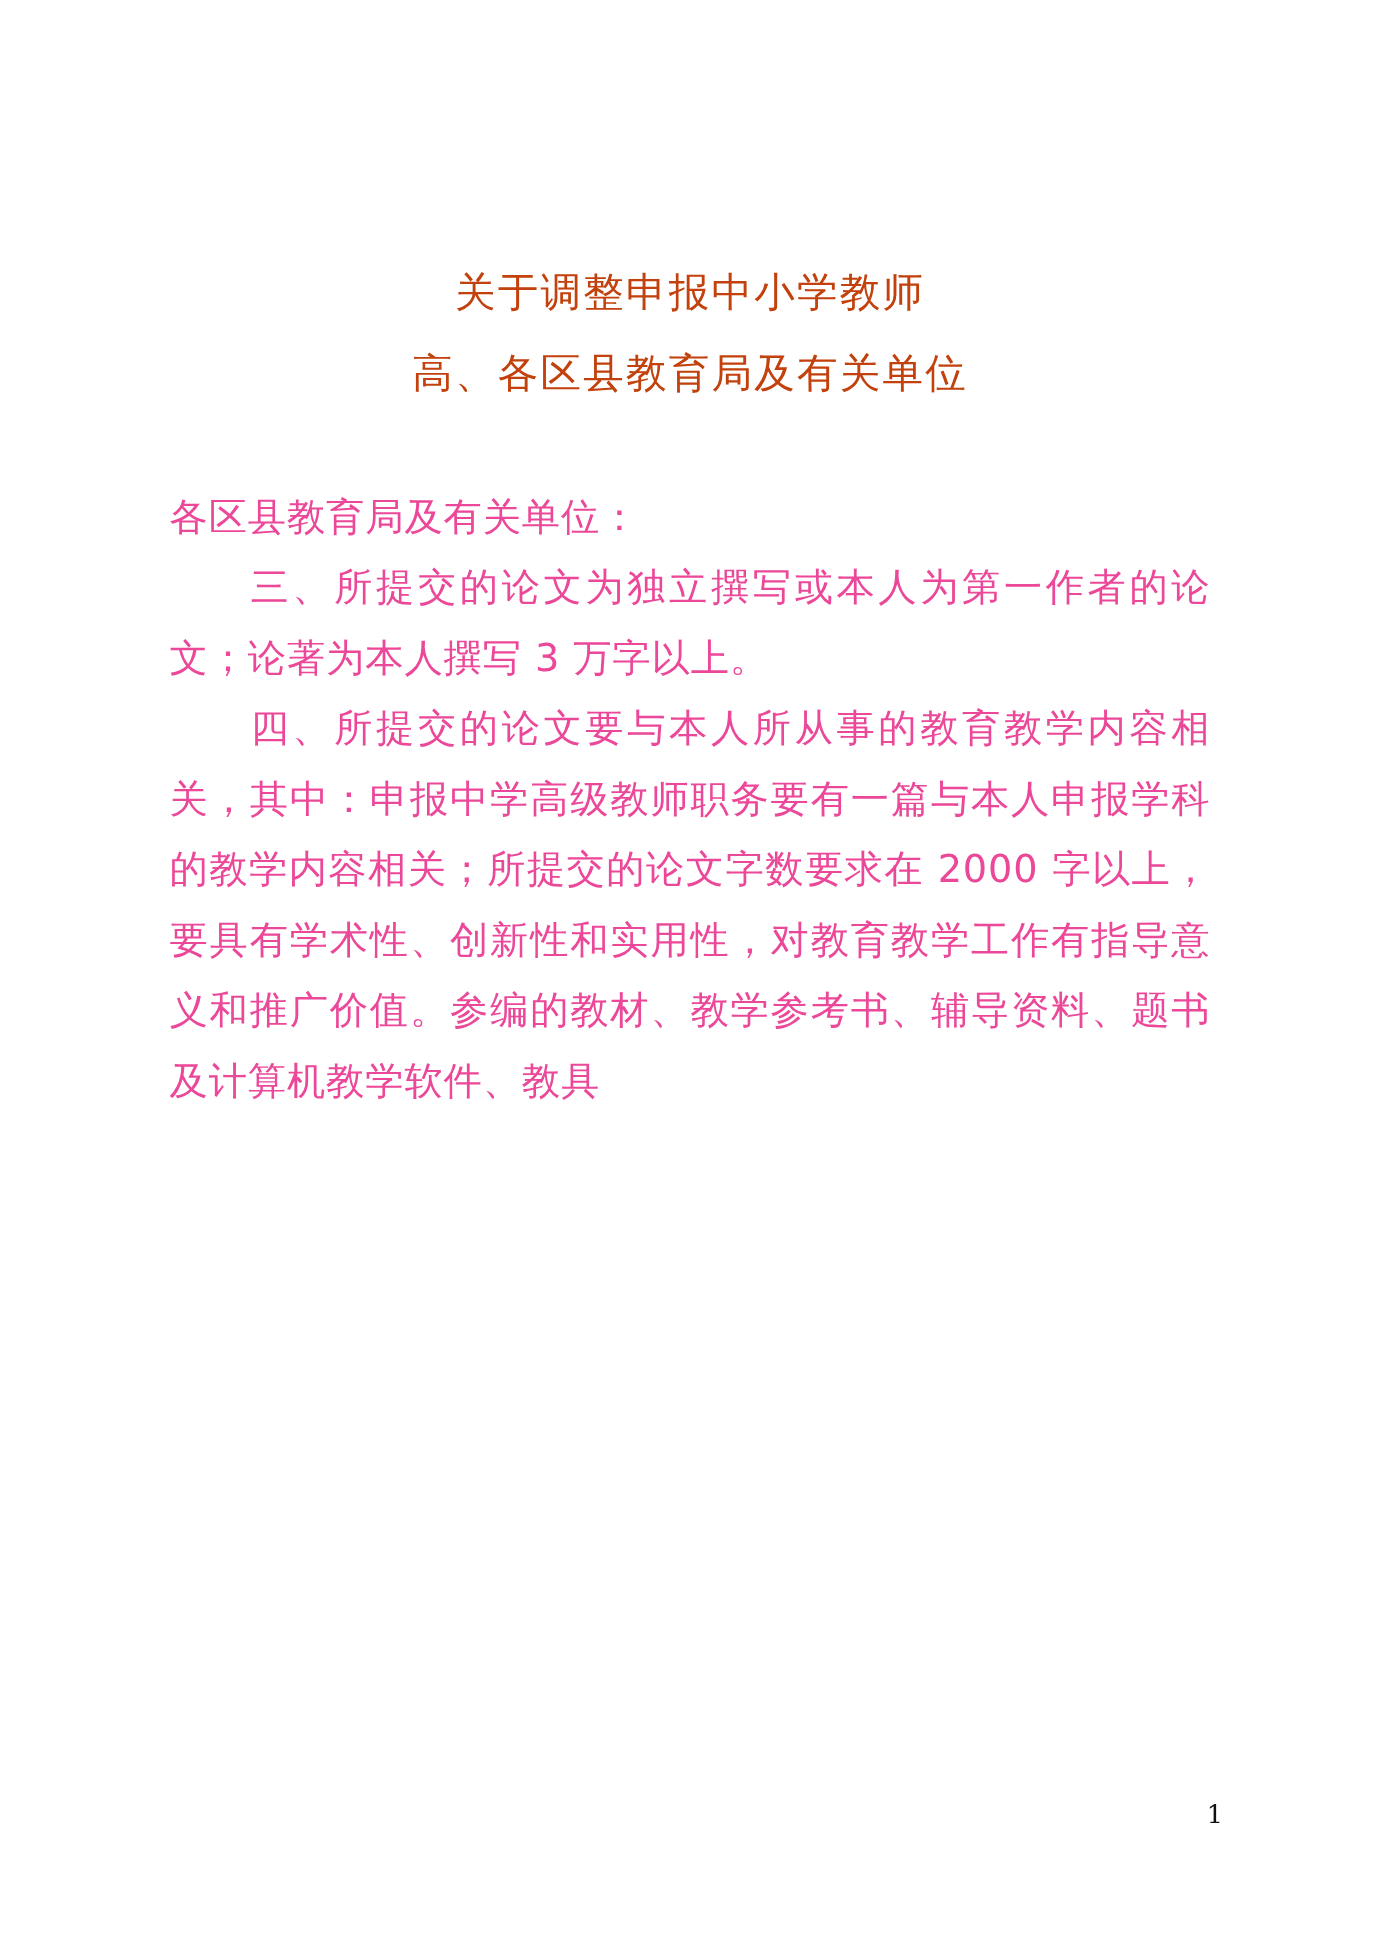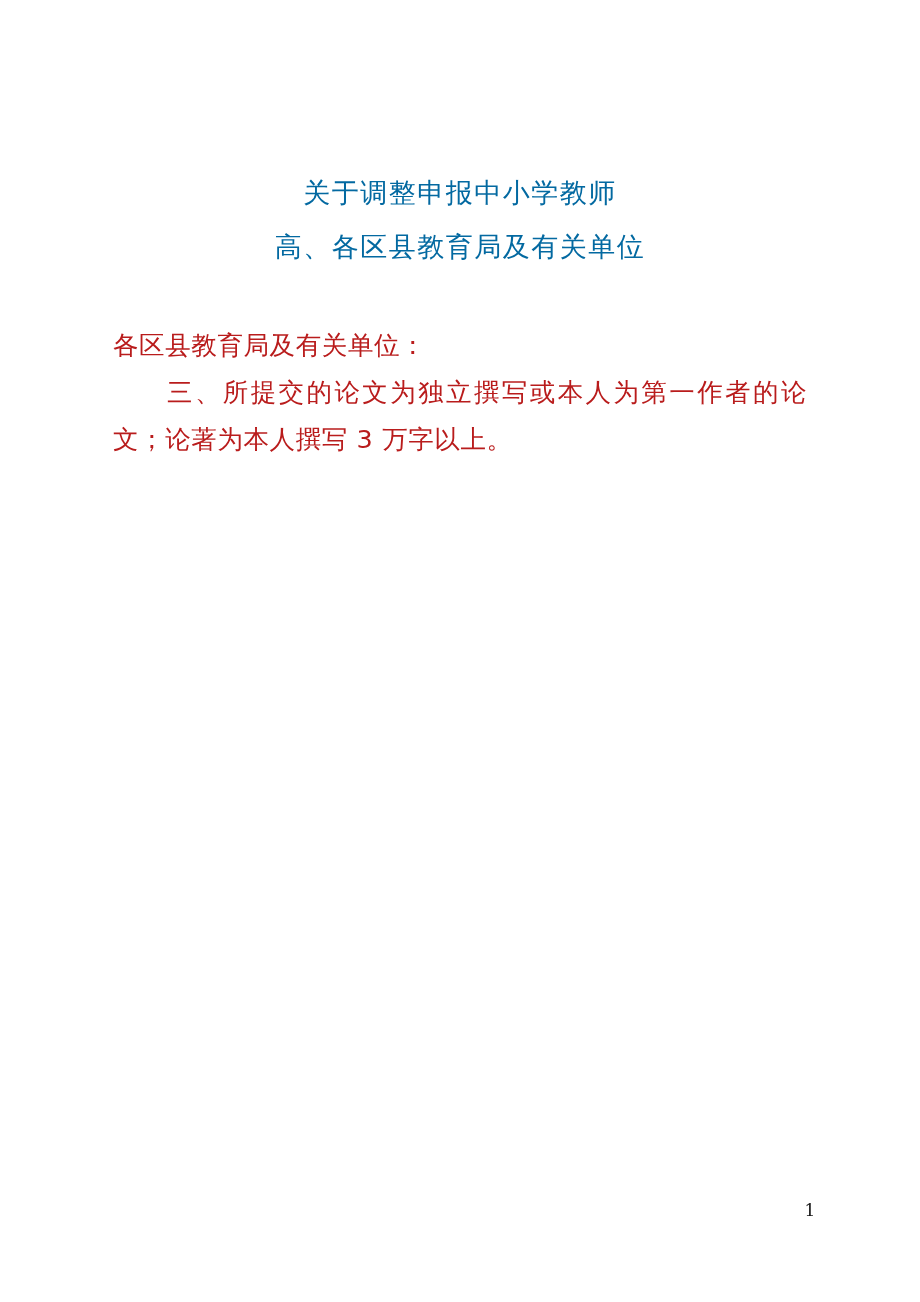--- a/index.html
+++ b/index.html
@@ -22,45 +22,45 @@
   
   .title-block {
     position: absolute;
     left: 0;
     top: 168px;
     width: 920px;
     text-align: center;
   }
 
   .title-line {
-    font-family: Liberation Mono, monospace;
+    font-family: Liberation Serif, serif;
     font-size: 27px;
     line-height: 54px;
     letter-spacing: 1.5px;
-    color: #0369a1;
+    color: #c2410c;
     white-space: nowrap;
   }
 
   
   .body-block {
     position: absolute;
     left: 113px;
     top: 322px;
     width: 694px;
   }
 
   .para {
     font-family: "DejaVu Sans", "Liberation Sans", sans-serif;
     font-size: 25.5px;
     line-height: 47px;
     letter-spacing: 0.6px;
     text-align: justify;
     text-align-last: left;
     text-justify: inter-character;
-    color: #b91c1c;
+    color: #ec4899;
     margin: 0;
     word-break: break-all;
   }
 
   .para.indent {
     text-indent: 54px;
   }
 
   
   .page-number {
@@ -87,18 +87,19 @@
 
   <div class="body-block">
 
     <p class="para">各区县教育局及有关单位：</p>
 
 
 
 
     <p class="para indent">三、所提交的论文为独立撰写或本人为第一作者的论文；论著为本人撰写 3 万字以上。</p>
 
+    <p class="para indent">四、所提交的论文要与本人所从事的教育教学内容相关，其中：申报中学高级教师职务要有一篇与本人申报学科的教学内容相关；所提交的论文字数要求在 2000 字以上，要具有学术性、创新性和实用性，对教育教学工作有指导意义和推广价值。参编的教材、教学参考书、辅导资料、题书及计算机教学软件、教具</p>
 
   </div>
 
   <div class="page-number">1</div>
 
 </div>
 
 </body></html>

